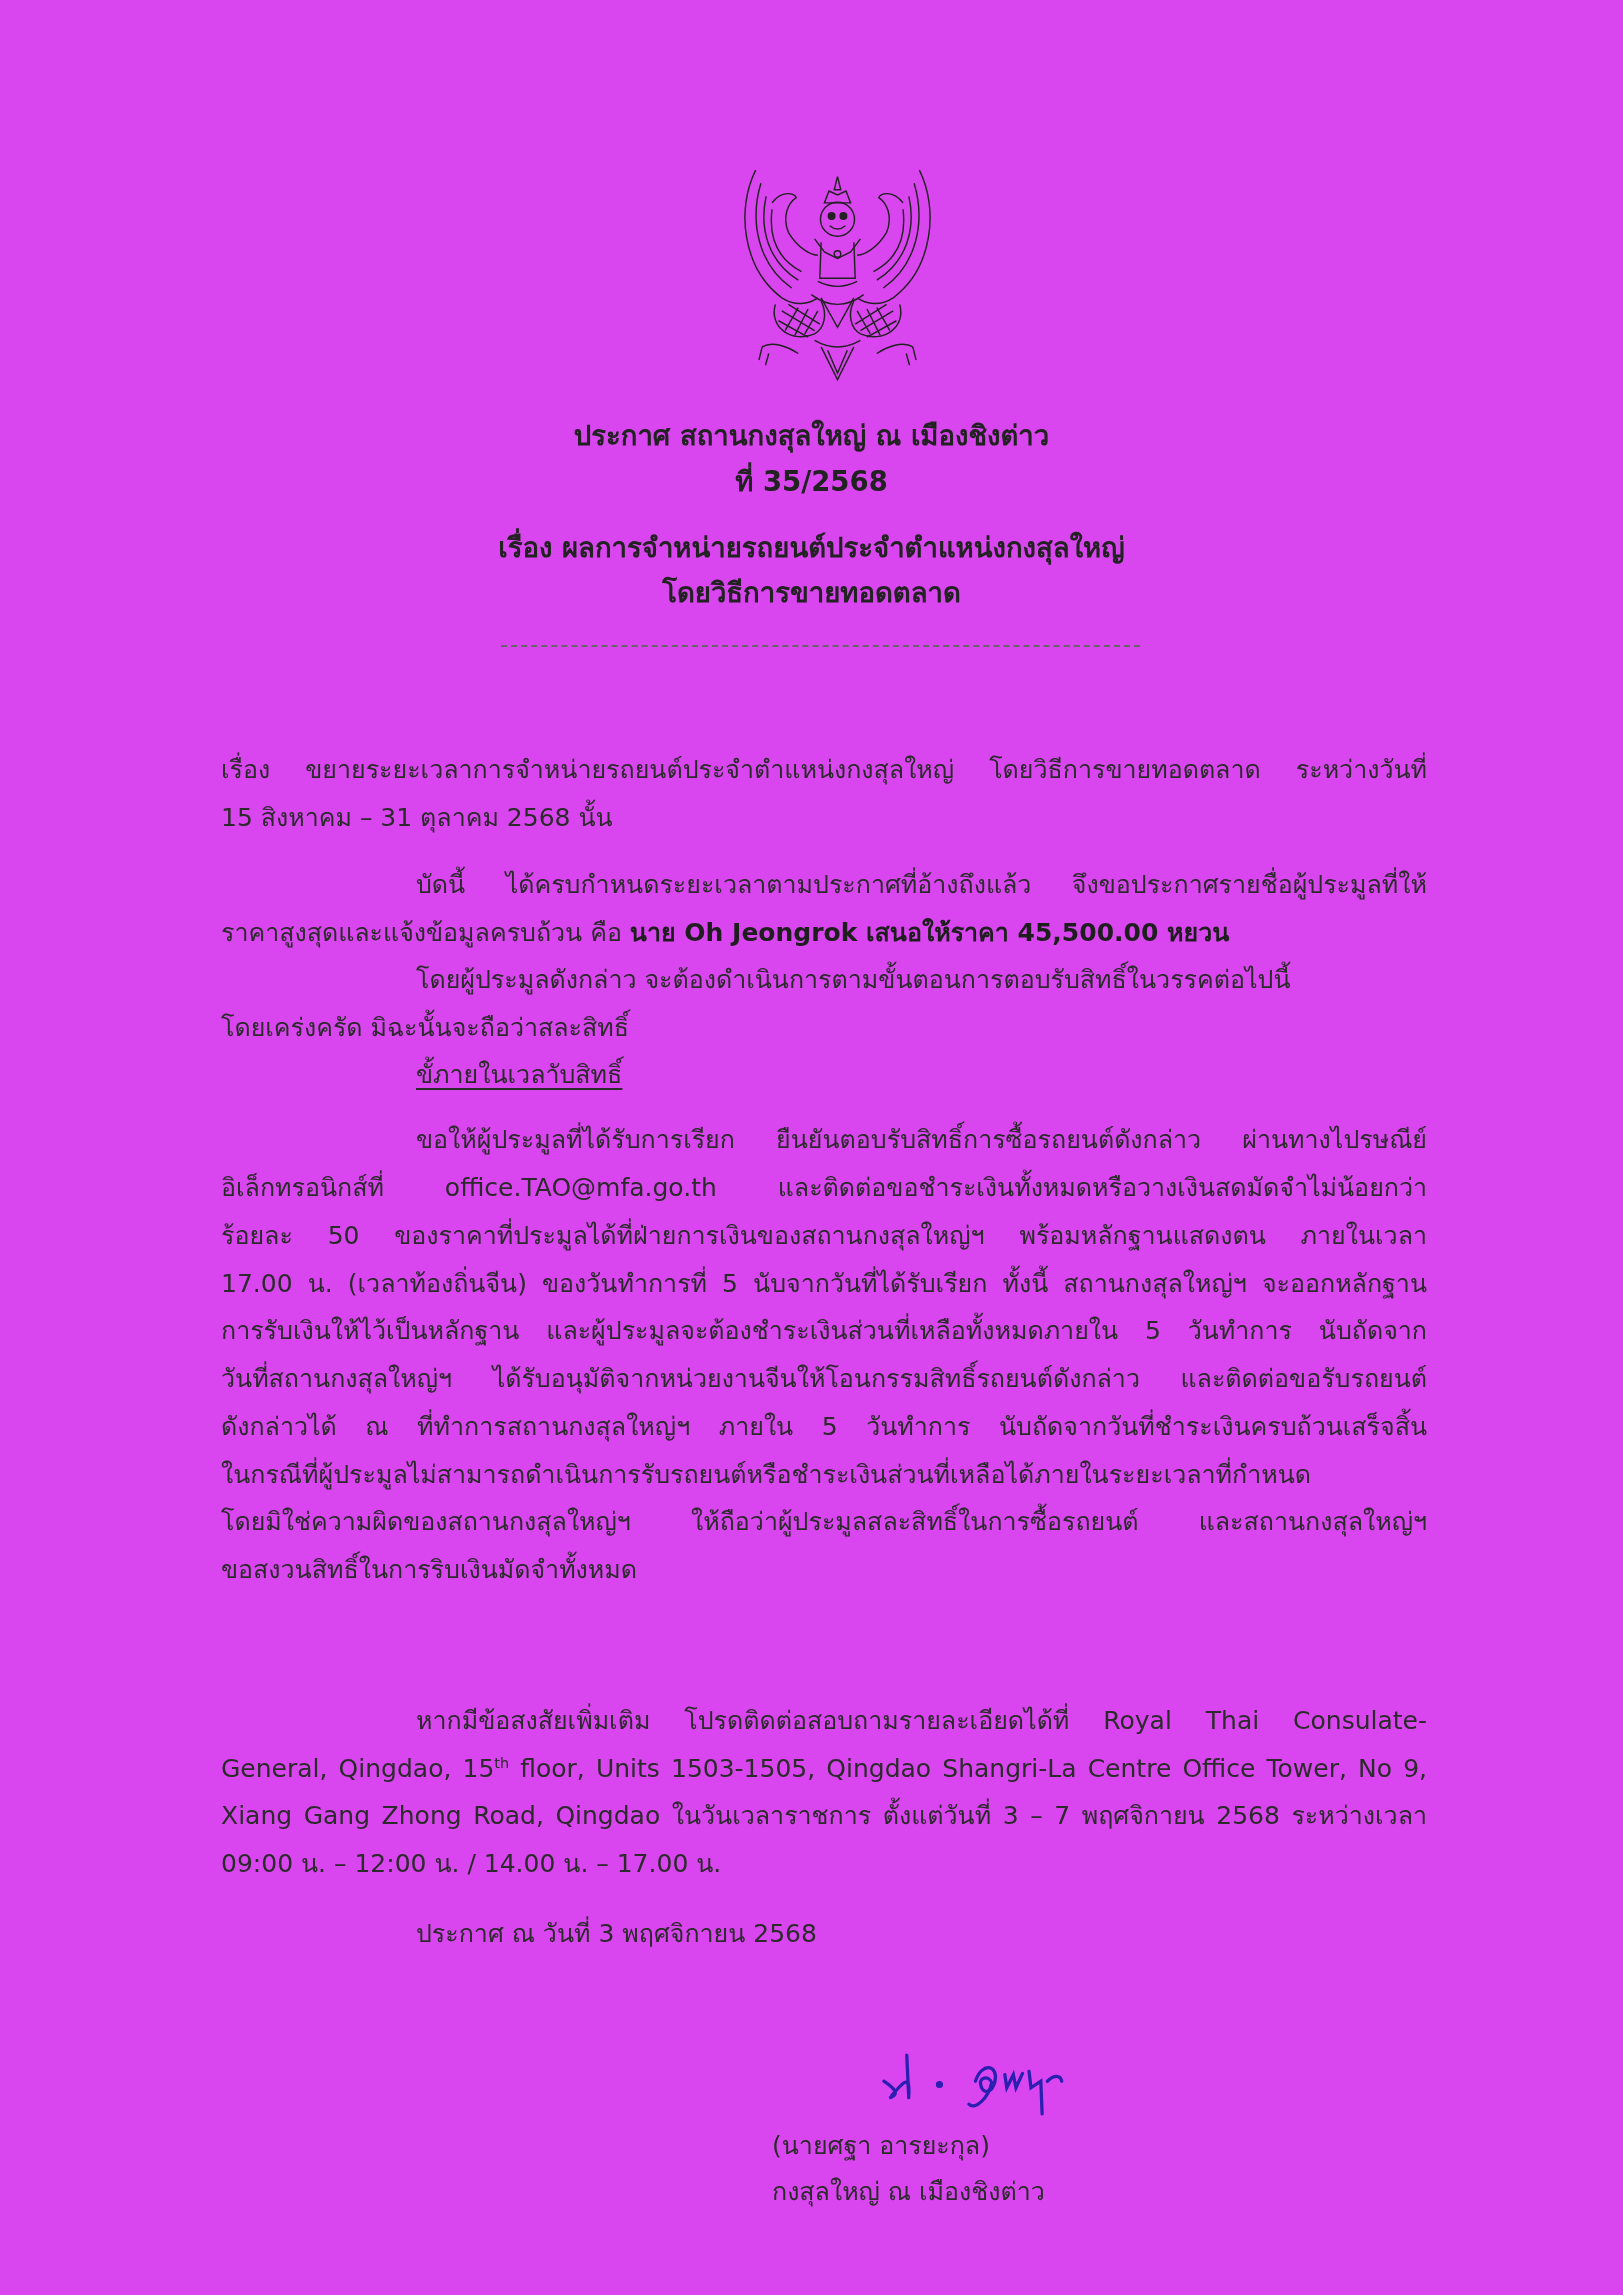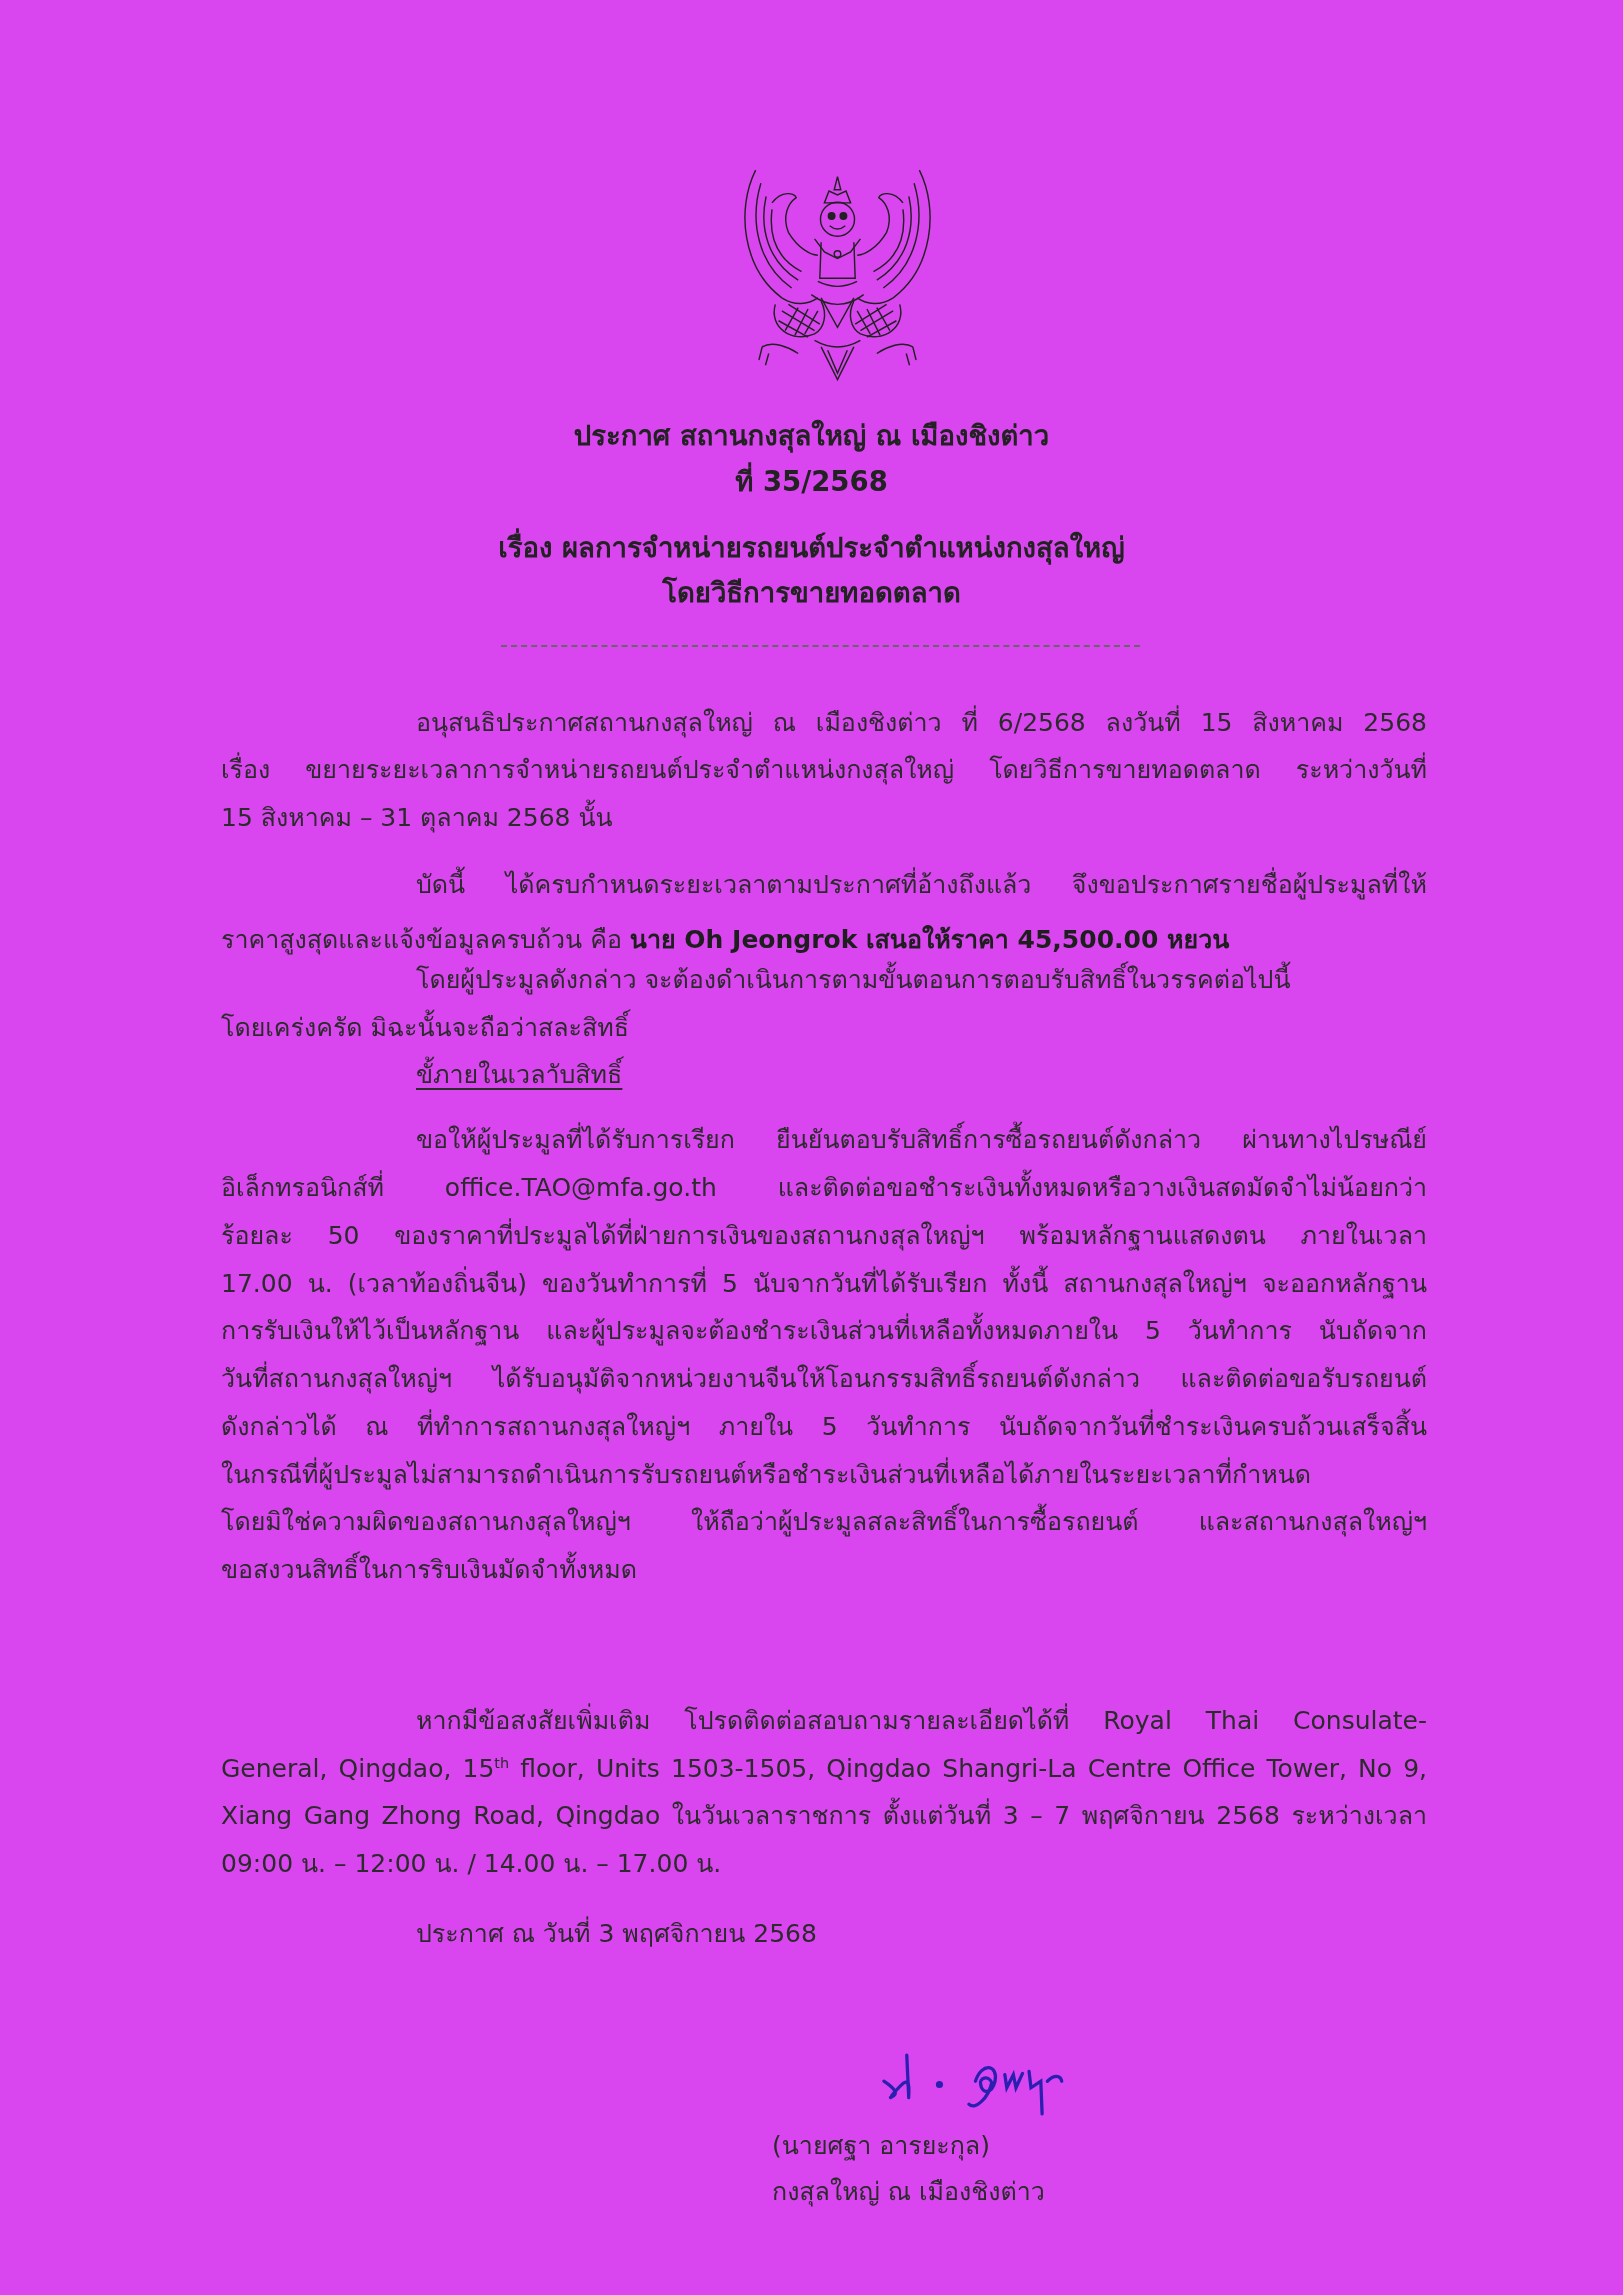--- a/index.html
+++ b/index.html
@@ -69,26 +69,25 @@
     <path d="M140 295 L155 330 L170 295"></path>
   </svg>
 
   <div class="hd" style="top:416px;">ประกาศ สถานกงสุลใหญ่ ณ เมืองชิงต่าว</div>
   <div class="hd" style="top:462px;">ที่ 35/2568</div>
   <div class="hd" style="top:528px;">เรื่อง ผลการจำหน่ายรถยนต์ประจำตำแหน่งกงสุลใหญ่</div>
   <div class="hd" style="top:573px;">โดยวิธีการขายทอดตลาด</div>
 
   <div class="divider"></div>
 
-  <div class="ln ji" style="top:704px;">อนุสนธิประกาศสถานกงสุลใหญ่ ณ เมืองชิงต่าว ที่ 6/2568 ลงวันที่ 15 สิงหาคม 2568</div>
   <div class="ln jl" style="top:751px;">เรื่อง ขยายระยะเวลาการจำหน่ายรถยนต์ประจำตำแหน่งกงสุลใหญ่ โดยวิธีการขายทอดตลาด ระหว่างวันที่</div>
   <div class="ln nl" style="top:799px;">15 สิงหาคม – 31 ตุลาคม 2568 นั้น</div>
 
   <div class="ln ji" style="top:866px;">บัดนี้ ได้ครบกำหนดระยะเวลาตามประกาศที่อ้างถึงแล้ว จึงขอประกาศรายชื่อผู้ประมูลที่ให้</div>
-  <div class="ln nl" style="top:914px;margin-top:7px;">
+  <div class="ln nl" style="top:914px;">
     <span>ราคาสูงสุดและแจ้งข้อมูลครบถ้วน คือ </span><span class="b">นาย Oh Jeongrok เสนอให้ราคา 45,500.00 หยวน</span>
   </div>
 
   <div class="ln ni" style="top:961px;">โดยผู้ประมูลดังกล่าว จะต้องดำเนินการตามขั้นตอนการตอบรับสิทธิ์ในวรรคต่อไปนี้</div>
   <div class="ln nl" style="top:1009px;">โดยเคร่งครัด มิฉะนั้นจะถือว่าสละสิทธิ์</div>
 
   <div class="ln ni u" style="top:1056px;">ขั้ภายในเวลาับสิทธิ์</div>
 
   <div class="ln ji" style="top:1121px;">ขอให้ผู้ประมูลที่ได้รับการเรียก ยืนยันตอบรับสิทธิ์การซื้อรถยนต์ดังกล่าว ผ่านทางไปรษณีย์</div>
   <div class="ln jl" style="top:1169px;">อิเล็กทรอนิกส์ที่ office.TAO@mfa.go.th และติดต่อขอชำระเงินทั้งหมดหรือวางเงินสดมัดจำไม่น้อยกว่า</div>

